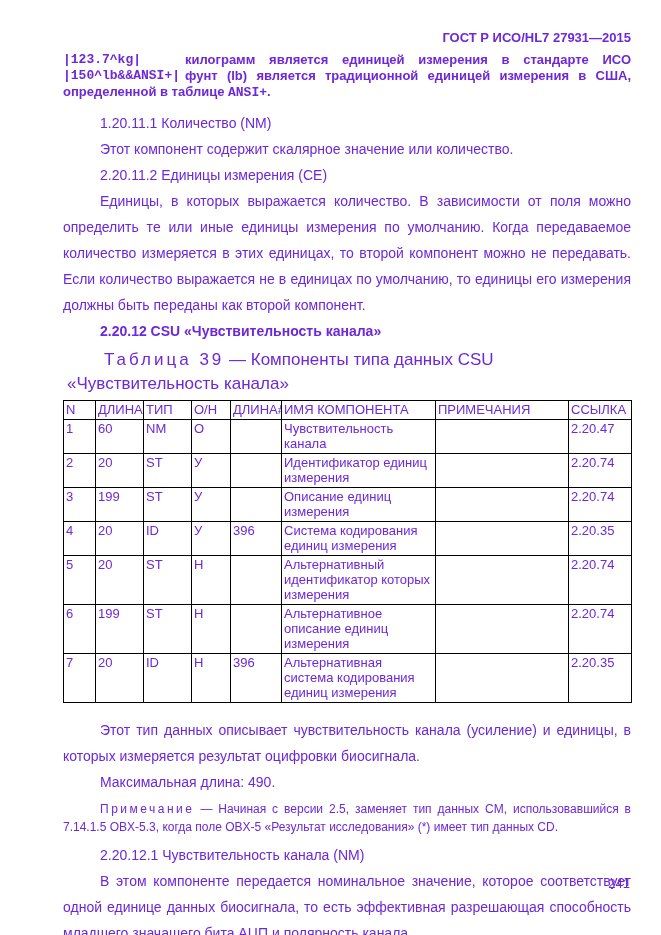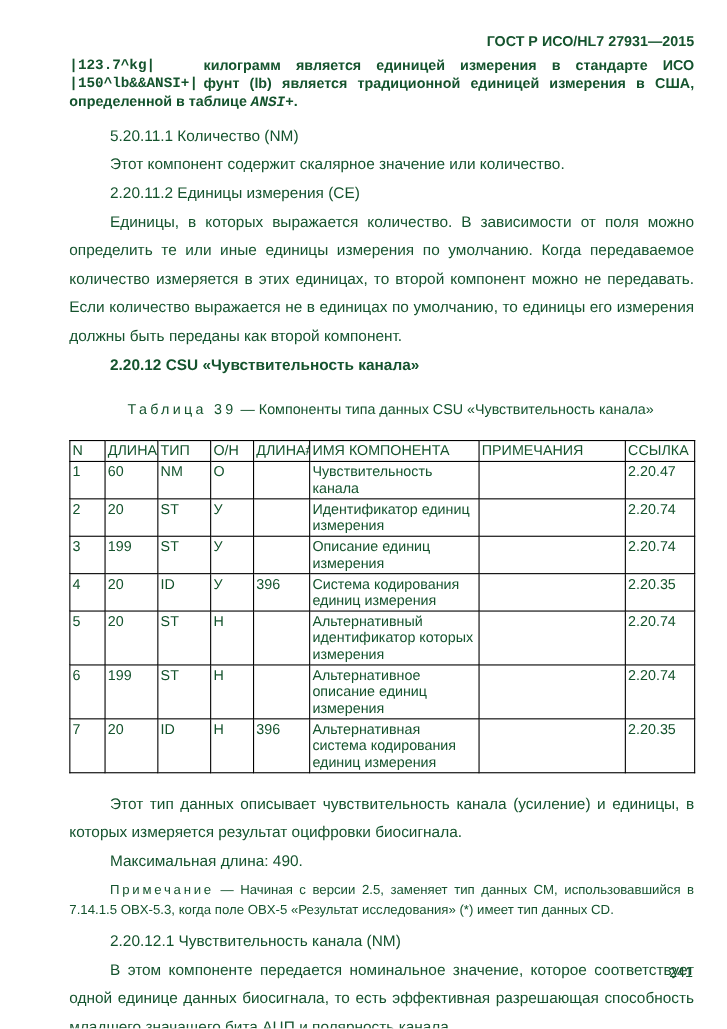--- a/index.html
+++ b/index.html
@@ -1,21 +1,21 @@
 <!DOCTYPE html>
 <html lang="ru"><head>
 <meta charset="utf-8">
 <style>
   html, body { margin: 0; padding: 0; background: #ffffff; }
   .page {
     position: relative;
     width: 661px;
     height: 935px;
     background: #ffffff;
-    color: #14532d;
+    color: #6d28d9;
     font-family: "Liberation Sans", sans-serif;
     padding: 30px 30px 0 63px;
     box-sizing: border-box;
     overflow: hidden;
   }
   .doc-header {
     font-size: 13px;
     font-weight: 700;
     text-align: right;
     margin: 0 0 7px 0;
@@ -30,34 +30,34 @@
   .code-col {
     flex: 0 0 122px;
     font-family: "Liberation Mono", monospace;
     white-space: pre;
   }
   .just-text {
     flex: 1 1 auto;
     text-align: justify;
     text-align-last: justify;
   }
-  .mono { font-family: "Liberation Mono", monospace; font-style: italic; }
+  .mono { font-family: "Liberation Mono", monospace; }
   .heading, .para {
     font-size: 14px;
     line-height: 26px;
     text-indent: 37px;
     margin: 0;
   }
   .bold { font-weight: 700; }
   .just { text-align: justify; hyphens: auto; }
   .table-caption {
-    font-size: 13px;
+    font-size: 17px;
     line-height: 24px;
     text-indent: 37px;
-    margin: 16px;
+    margin: 4px;
   }
   .caption-label { letter-spacing: 3px; }
   .data-table {
     border-collapse: collapse;
     table-layout: fixed;
     width: 568px;
     font-size: 13px;
     line-height: 15px;
     margin-top: 3px;
   }
@@ -102,21 +102,21 @@
     </div>
     <div class="example-line">
       <span class="code-col">|150^lb&amp;&amp;ANSI+|</span>
       <span class="just-text">фунт (lb) является традиционной единицей измерения в США,</span>
     </div>
     <div class="example-line-plain">
       <span>определенной в таблице </span><span class="mono">ANSI+</span><span>.</span>
     </div>
   </div>
 
-  <p class="heading">5.20.11.1 Количество (NM)</p>
+  <p class="heading">1.20.11.1 Количество (NM)</p>
   <p class="para">Этот компонент содержит скалярное значение или количество.</p>
   <p class="heading">2.20.11.2 Единицы измерения (CE)</p>
   <p class="para just">Единицы, в которых выражается количество. В зависимости от поля можно определить те или иные единицы измерения по умолчанию. Когда передаваемое количество измеряется в этих единицах, то второй компонент можно не передавать. Если количество выражается не в единицах по умолчанию, то единицы его измерения должны быть переданы как второй компонент.</p>
   <p class="heading bold">2.20.12 CSU «Чувствительность канала»</p>
 
   <p class="table-caption">
     <span class="caption-label">Таблица 39</span><span> — Компоненты типа данных CSU «Чувствительность канала»</span>
   </p>
 
   <table class="data-table">

